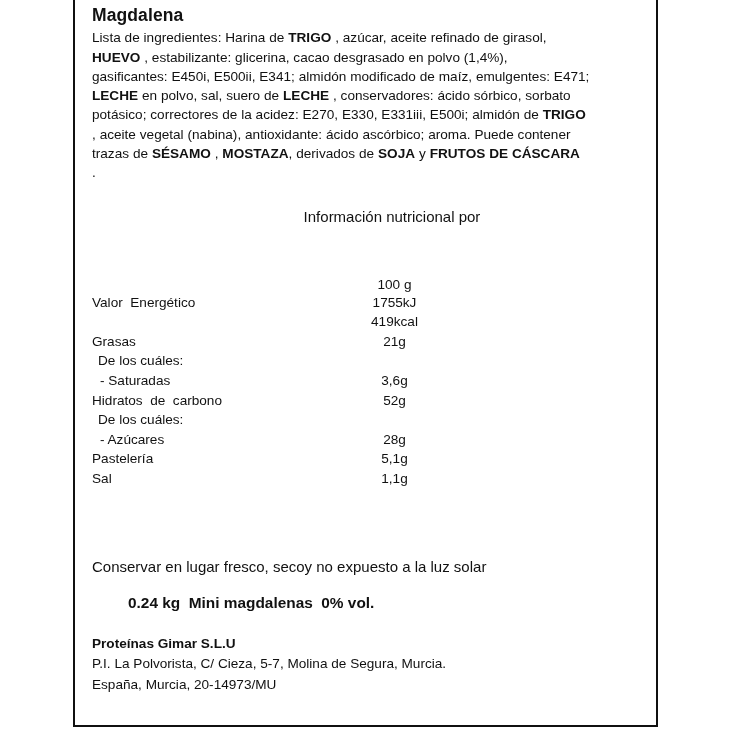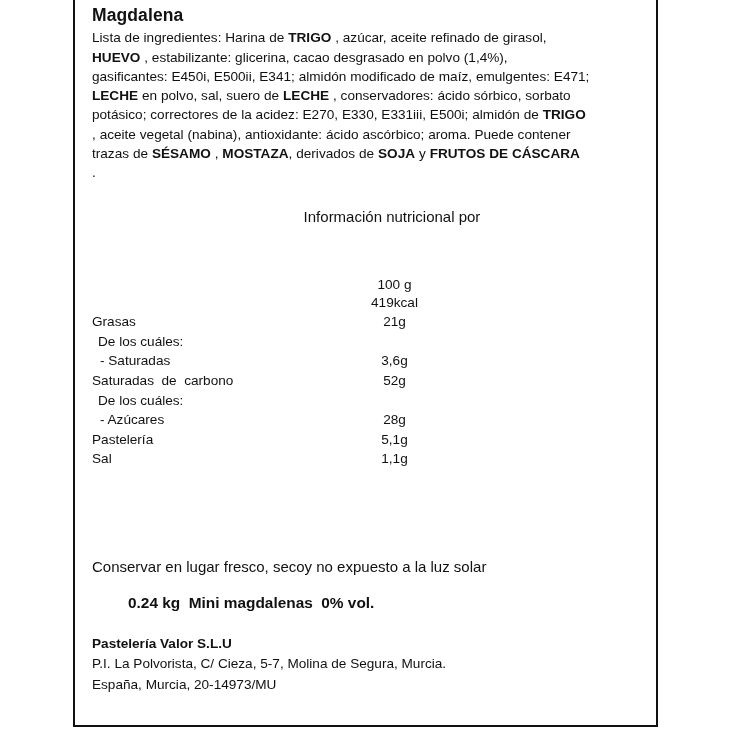--- a/index.html
+++ b/index.html
@@ -161,37 +161,41 @@
 
     <div id="nutrition-section">
 
       <div id="nutrition-heading">Información nutricional
 por</div>
 
       <div id="serving-basis">100 g</div>
 
       <div id="nutrition-rows">
           <div class="nrow">
+            <span class="nlabel">Valor  Energético</span>
+            <span class="nvalue">1755kJ</span>
+          </div>
+          <div class="nrow">
             <span class="nlabel"></span>
             <span class="nvalue">419kcal</span>
           </div>
           <div class="nrow">
             <span class="nlabel">Grasas</span>
             <span class="nvalue">21g</span>
           </div>
           <div class="nrow indent1">
             <span class="nlabel">De los cuáles:</span>
             <span class="nvalue"></span>
           </div>
           <div class="nrow indent2">
             <span class="nlabel">- Saturadas</span>
             <span class="nvalue">3,6g</span>
           </div>
           <div class="nrow">
-            <span class="nlabel">Saturadas  de  carbono</span>
+            <span class="nlabel">Hidratos  de  carbono</span>
             <span class="nvalue">52g</span>
           </div>
           <div class="nrow indent1">
             <span class="nlabel">De los cuáles:</span>
             <span class="nvalue"></span>
           </div>
           <div class="nrow indent2">
             <span class="nlabel">- Azúcares</span>
             <span class="nvalue">28g</span>
           </div>
@@ -205,19 +209,19 @@
           </div>
         </div>
 
     </div>
 
     <div id="storage-line">Conservar en lugar fresco, secoy no expuesto a la luz solar</div>
 
     <div id="weight-line">0.24 kg  Mini magdalenas  0% vol.</div>
 
     <div id="manufacturer-block">
-      <div id="manufacturer-name">Pastelería Valor S.L.U</div>
+      <div id="manufacturer-name">Proteínas Gimar S.L.U</div>
       <div>P.I. La Polvorista, C/ Cieza, 5-7, Molina de Segura, Murcia.</div>
       <div>España,  Murcia,  20-14973/MU</div>
     </div>
 
   </div>
 </div>
 
 </body></html>

